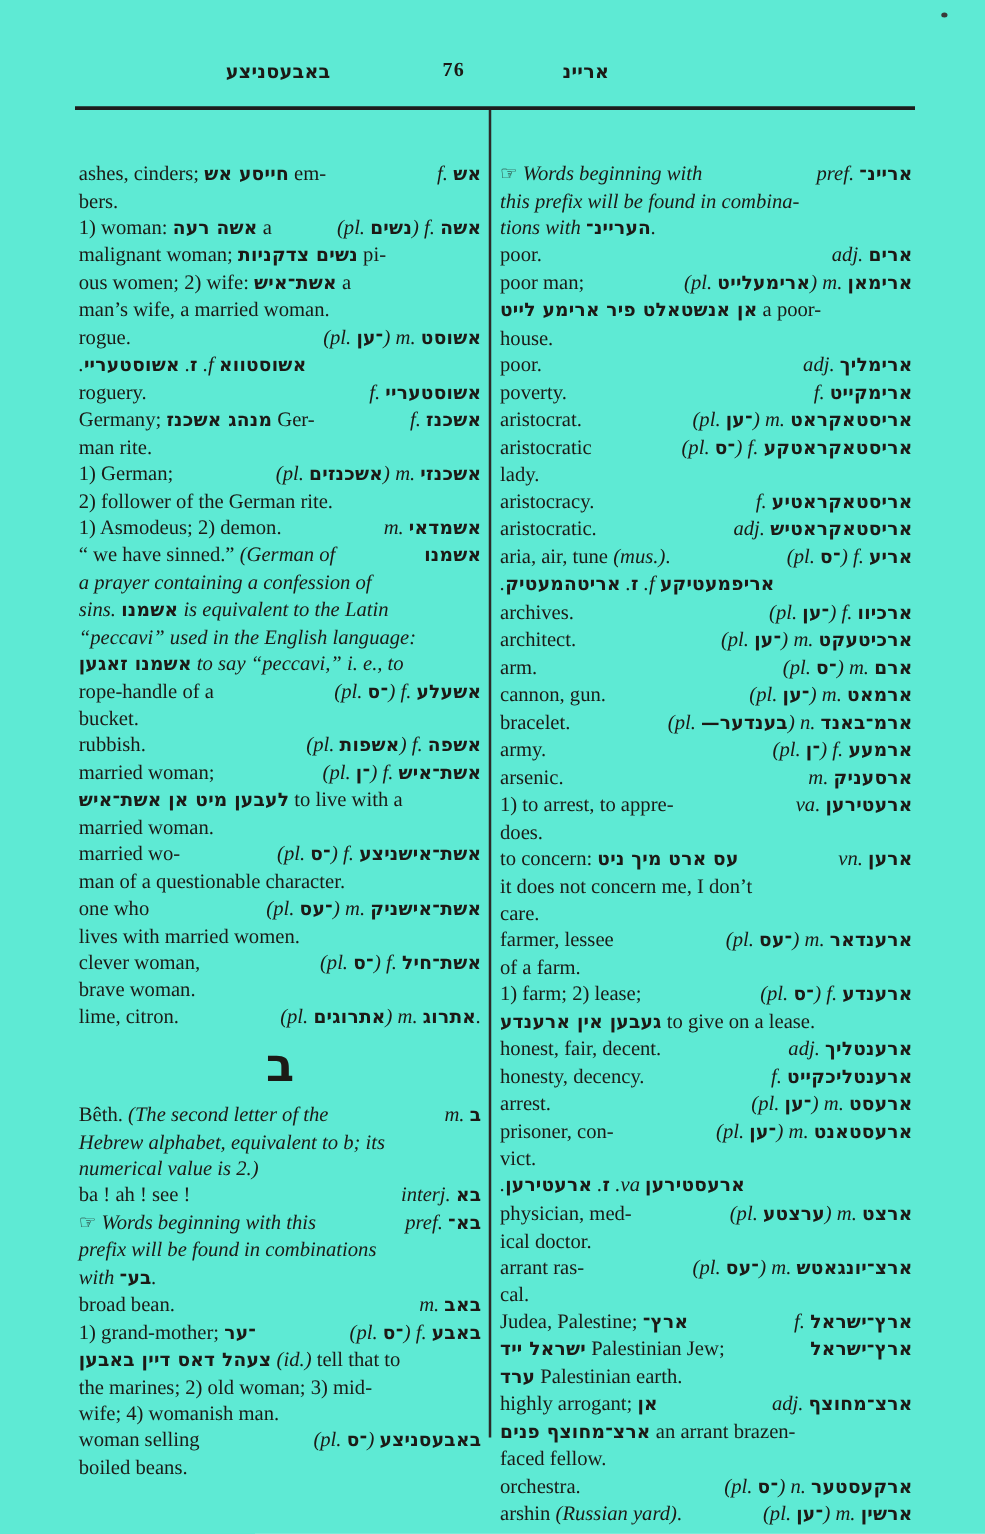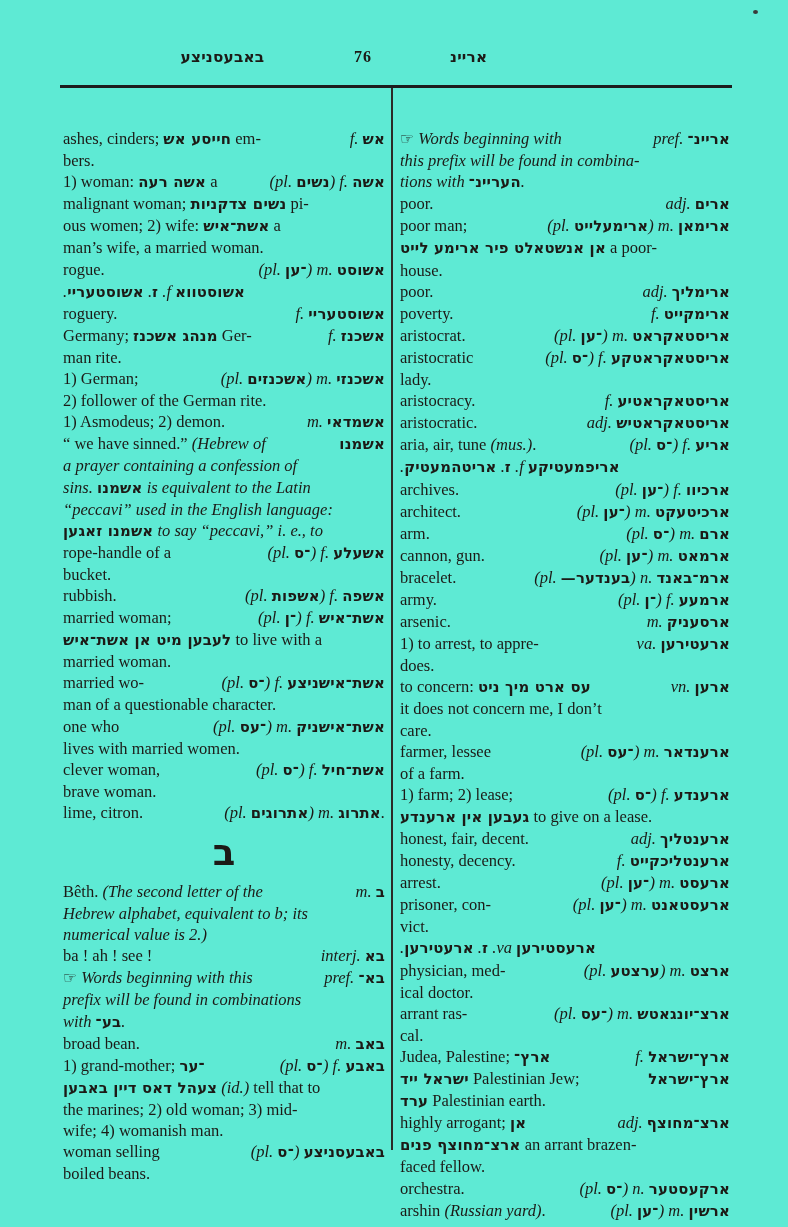--- a/index.html
+++ b/index.html
@@ -105,21 +105,21 @@
         <span class="r"><i>(pl. <b class="heb">אשכנזים</b>) m. <b class="heb">אשכנזי</b></i></span>
       </div>
       <div class="line" dir="ltr">
         <span class="l">2) follower of the German rite.</span>
       </div>
       <div class="line" dir="ltr">
         <span class="l">1) Asmodeus; 2) demon.</span>
         <span class="r"><i>m. <b class="heb">אשמדאי</b></i></span>
       </div>
       <div class="line" dir="ltr">
-        <span class="l">“ we have sinned.” <i>(Hebrew of</i></span>
+        <span class="l">“ we have sinned.” <i>(German of</i></span>
         <span class="r"><i><b class="heb">אשמנו</b></i></span>
       </div>
       <div class="line" dir="ltr">
         <span class="l"><i>a prayer containing a confession of</i></span>
       </div>
       <div class="line" dir="ltr">
         <span class="l"><i>sins. <b class="heb">אשמנו</b> is equivalent to the Latin</i></span>
       </div>
       <div class="line" dir="ltr">
         <span class="l"><i>“peccavi” used in the English language:</i></span>

